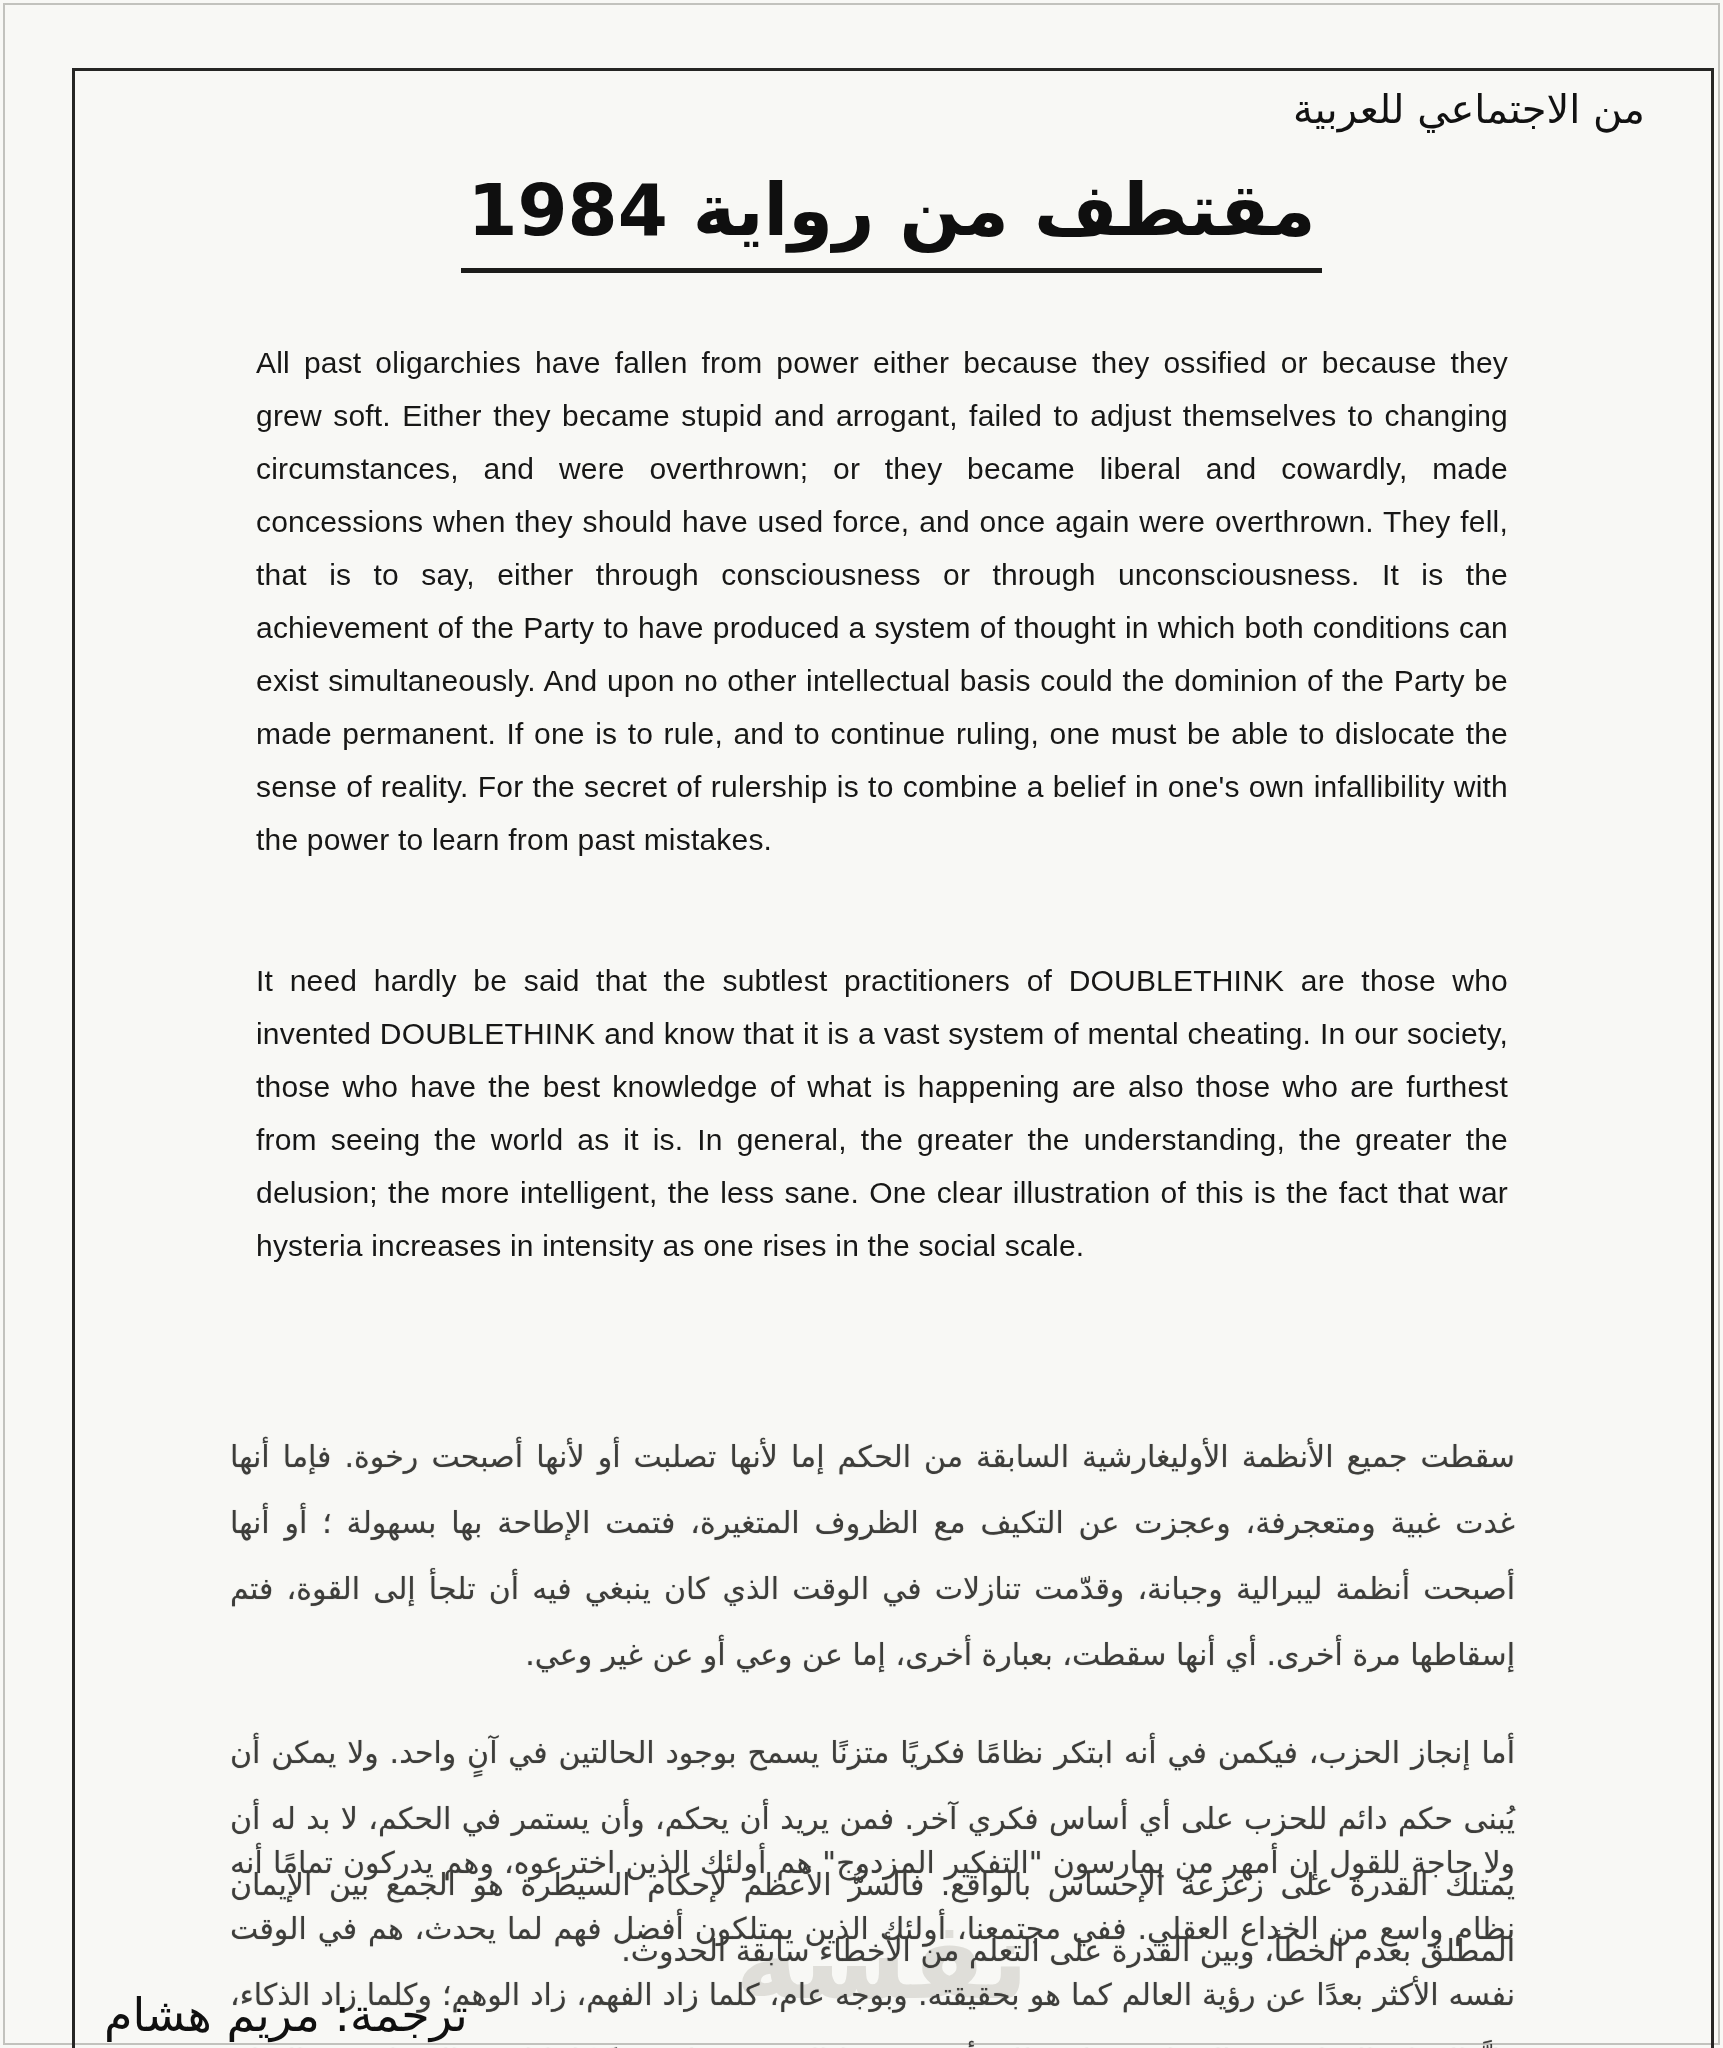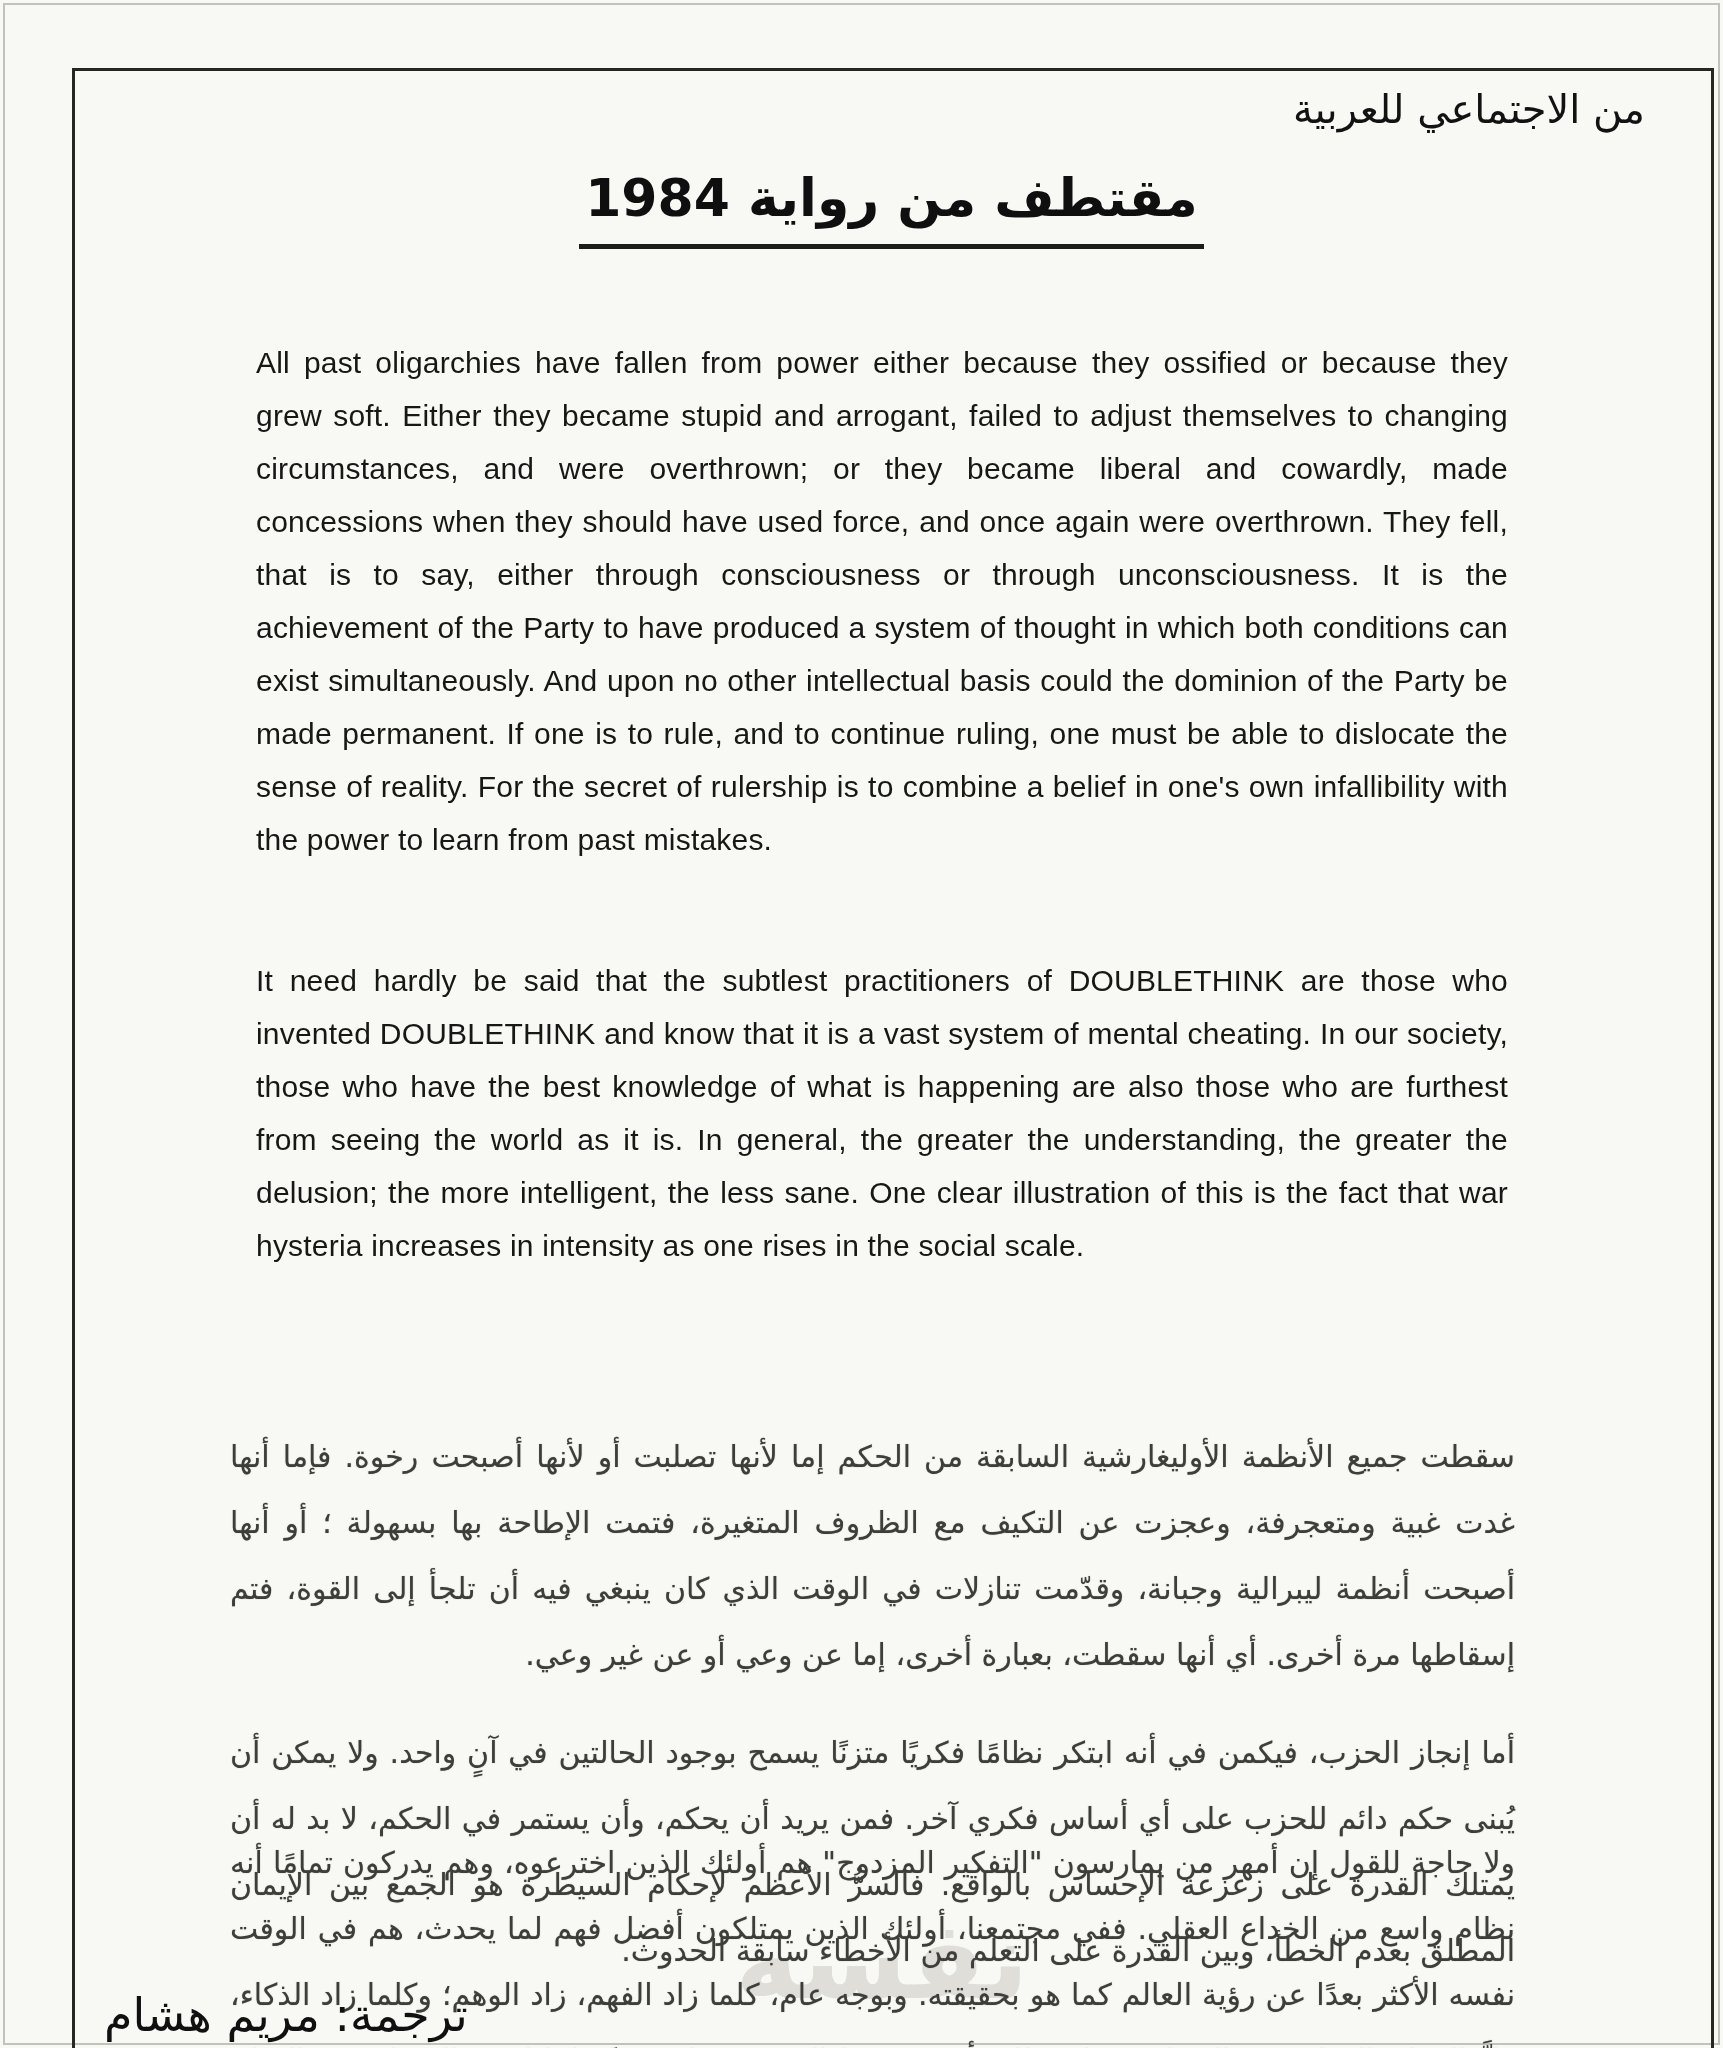--- a/index.html
+++ b/index.html
@@ -43,21 +43,21 @@
     position: absolute;
     top: 168px;
     left: 72px;
     right: 12px;
     text-align: center;
     z-index: 2;
   }
   .doc-title {
     display: inline-block;
     direction: rtl;
-    font-size: 52px;
+    font-size: 72px;
     font-weight: bold;
     color: #0f0f0f;
     border-bottom: 5px solid #1c1c1a;
     padding: 0 6px 16px 6px;
     font-family: "DejaVu Sans", "DejaVu Serif", sans-serif;
   }
   .en-para {
     position: absolute;
     left: 256px;
     width: 1252px;

